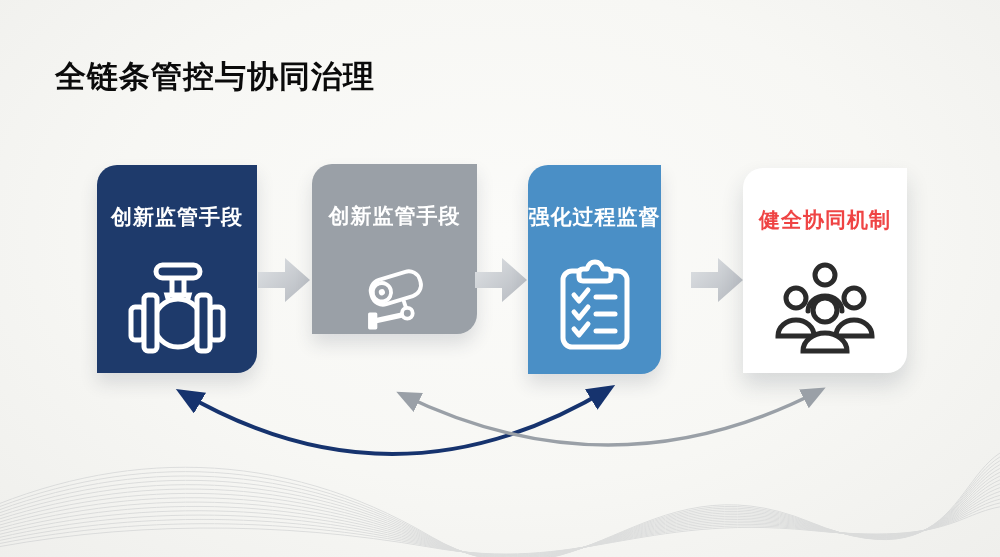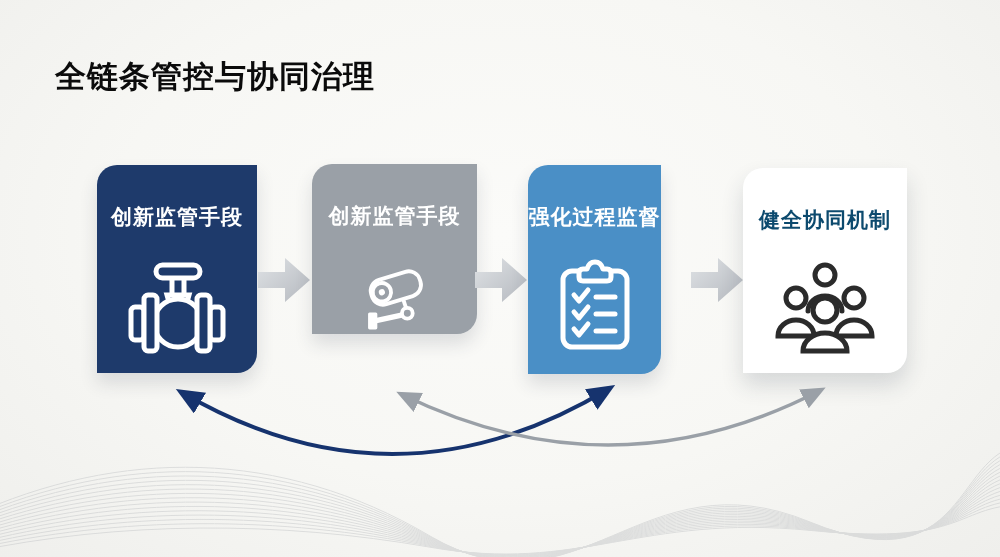--- a/index.html
+++ b/index.html
@@ -24,21 +24,21 @@
     margin-top:38px;
     font-size:21px;font-weight:700;letter-spacing:1px;white-space:nowrap;
   }
   .card-icon{margin-top:24px;}
   #card1{left:97px;top:165px;width:160px;height:208px;background:#1e3a6b;}
   #card2{left:312px;top:164px;width:165px;height:170px;background:#9aa0a7;}
   #card3{left:528px;top:165px;width:133px;height:209px;background:#4a8fc6;}
   #card4{left:743px;top:168px;width:164px;height:205px;background:#ffffff;
          box-shadow:0 12px 22px rgba(40,50,70,.16);}
   #card1 .card-label,#card2 .card-label,#card3 .card-label{color:#ffffff;}
-  #card4 .card-label{color:#0c4a6e;}
+  #card4 .card-label{color:#ef4444;}
   .flow-arrow{position:absolute;top:256px;width:52px;height:48px;}
   #flow1{left:258px;} #flow2{left:475px;} #flow3{left:691px;}
   .overlay{position:absolute;left:0;top:0;width:1000px;height:557px;pointer-events:none;}
 </style>
 </head>
 <body>
 
 <div class="slide">
 
   <svg class="overlay" viewBox="0 0 1000 557">

